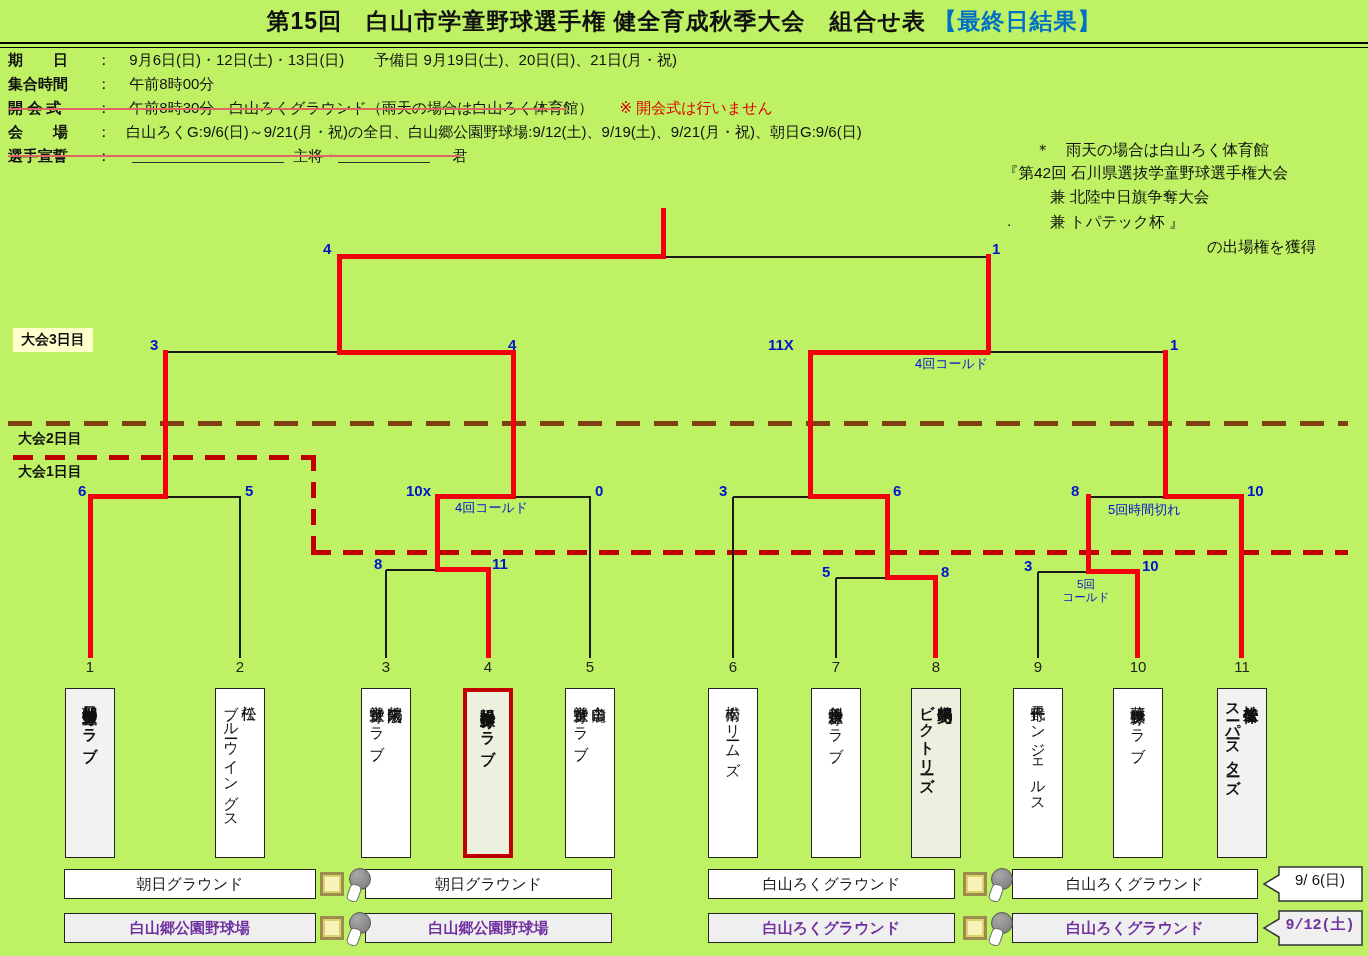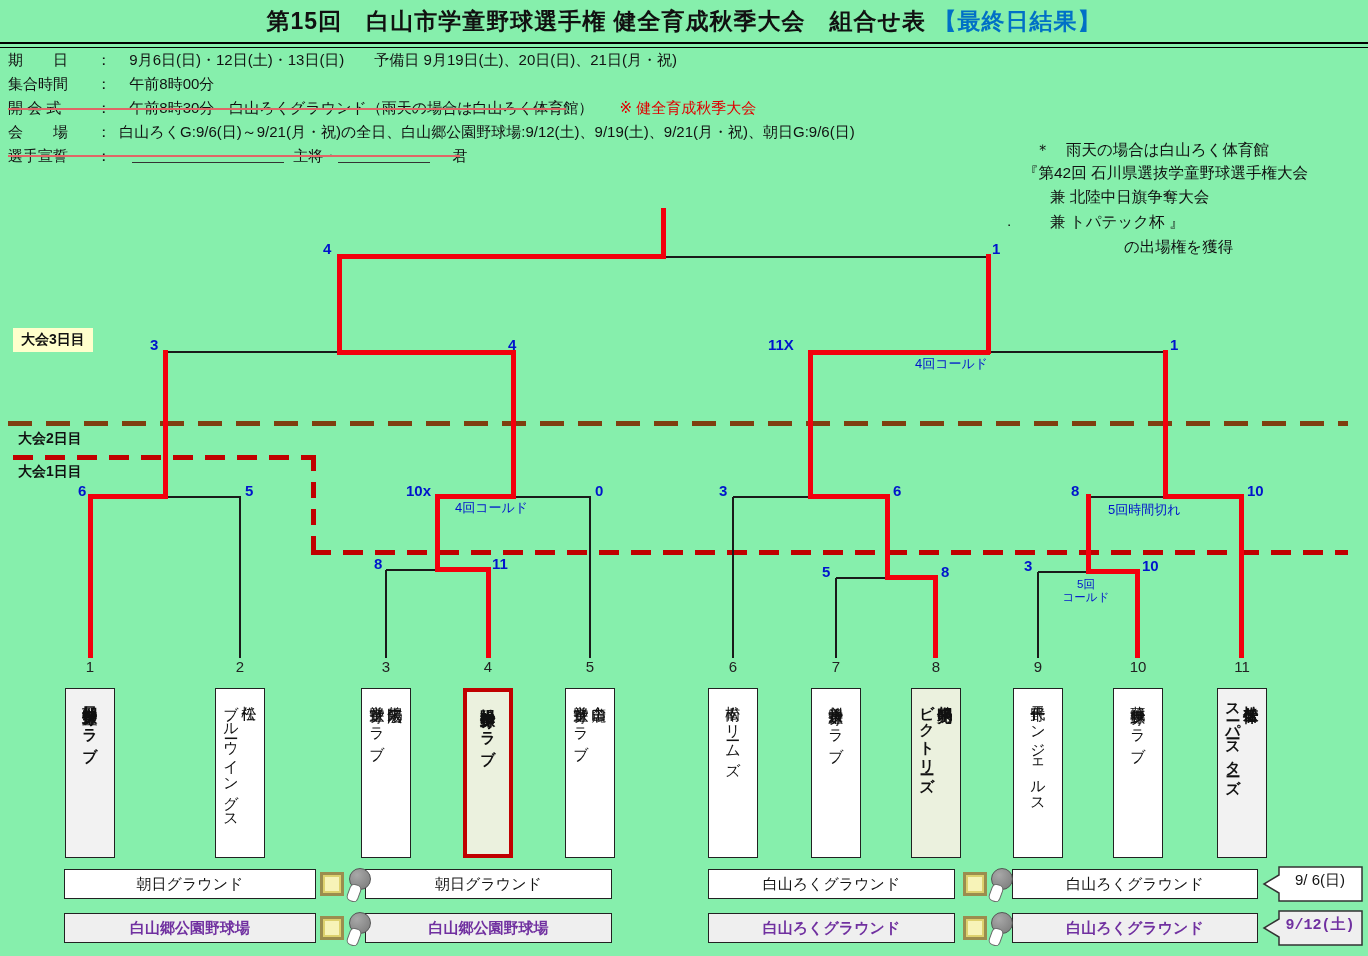--- a/index.html
+++ b/index.html
@@ -1,25 +1,25 @@
 <!DOCTYPE html>
 <html><head>
 <meta charset="utf-8">
 <style>
   html,body{margin:0;padding:0;background:#fff;}
-  #page{position:relative;width:1368px;height:956px;background:#86efac;overflow:hidden;
+  #page{position:relative;width:1368px;height:956px;background:#bef264;overflow:hidden;
         font-family:"Liberation Sans","DejaVu Sans",sans-serif;color:#111;}
   .abs{position:absolute;}
   
   .title{top:6px;left:0;width:1368px;text-align:center;font-size:23px;font-weight:bold;letter-spacing:1px;color:#111;}
   .title .tag{color:#0070c6;}
   .title-rule{top:42px;left:0;width:1368px;height:3px;border-top:2px solid #000;border-bottom:1px solid #000;}
   
   .info{font-size:15px;white-space:nowrap;}
-  .ilabel{display:inline-block;width:84px;}
+  .ilabel{display:inline-block;width:84px;font-weight:bold;}
   .red-note{color:#e00000;}
   .strike{height:2px;background:#e06666;}
   .blank-line{height:1px;background:#333;}
   
   .champ{left:460px;top:158px;width:392px;height:46px;background:#fdf3d0;border:4px dashed #8a6d1a;
          box-shadow:inset 0 0 0 1px #8a6d1a;display:flex;align-items:center;justify-content:center;
          font-size:27px;font-weight:bold;letter-spacing:2px;color:#000;white-space:pre;}
   
   .prev{left:38px;top:182px;width:182px;height:122px;border:2px dashed #2e75b6;font-size:15px;padding:4px 0 0 10px;box-sizing:border-box;}
   .prev .trow{display:flex;margin-top:3px;}
@@ -85,46 +85,46 @@
   </div>
   <div class="abs info" style="left:8px;top:75px;">
     <span class="ilabel">集合時間</span>
     <span>：</span>
     <span style="margin-left:14px;">午前8時00分</span>
   </div>
   <div class="abs info" style="left:8px;top:99px;">
     <span class="ilabel">開 会 式</span>
     <span>：</span>
     <span style="margin-left:14px;">午前8時30分　白山ろくグラウンド（雨天の場合は白山ろく体育館）</span>
-    <span class="red-note" style="margin-left:22px;">※ 健全育成秋季大会</span>
+    <span class="red-note" style="margin-left:22px;">※ 開会式は行いません</span>
   </div>
   <div class="abs strike" style="left:8px;top:108px;width:558px;"></div>
   <div class="abs info" style="left:8px;top:123px;">
     <span class="ilabel">会　　場</span>
     <span>：</span>
-    <span style="margin-left:4px;">白山ろくG:9/6(日)～9/21(月・祝)の全日、白山郷公園野球場:9/12(土)、9/19(土)、9/21(月・祝)、朝日G:9/6(日)</span>
+    <span style="margin-left:11px;">白山ろくG:9/6(日)～9/21(月・祝)の全日、白山郷公園野球場:9/12(土)、9/19(土)、9/21(月・祝)、朝日G:9/6(日)</span>
   </div>
   <div class="abs info" style="left:8px;top:147px;">
     <span class="ilabel">選手宣誓</span>
     <span>：</span>
     <span style="margin-left:178px;">主将・</span>
     <span style="margin-left:110px;">君</span>
   </div>
   <div class="abs blank-line" style="left:132px;top:162px;width:152px;"></div>
   <div class="abs blank-line" style="left:338px;top:162px;width:92px;"></div>
   <div class="abs strike" style="left:8px;top:155px;width:452px;"></div>
 
 
 
   <div class="abs note" style="left:1035px;top:140px;">＊　雨天の場合は白山ろく体育館</div>
-  <div class="abs note" style="left:1003px;top:163px;margin-left:20px;">『第42回 石川県選抜学童野球選手権大会</div>
+  <div class="abs note" style="left:1003px;top:163px;">『第42回 石川県選抜学童野球選手権大会</div>
   <div class="abs note" style="left:1050px;top:187px;">兼 北陸中日旗争奪大会</div>
   <div class="abs note" style="left:1050px;top:212px;">兼 トパテック杯 』</div>
   <div class="abs note" style="left:1007px;top:212px;">.</div>
-  <div class="abs note" style="left:1124px;top:237px;">の出場権を獲得</div>
+  <div class="abs note" style="left:1207px;top:237px;">の出場権を獲得</div>
 
   <div class="abs daybadge">大会3日目</div>
   <div class="abs dash-brown"></div>
   <div class="abs daylbl" style="left:18px;top:430px;">大会2日目</div>
   <div class="abs dash-red-h" style="left:13px;top:455px;width:302px;"></div>
   <div class="abs dash-red-v" style="left:311px;top:455px;height:99px;"></div>
   <div class="abs dash-red-h" style="left:311px;top:550px;width:1037px;"></div>
   <div class="abs daylbl" style="left:18px;top:463px;">大会1日目</div>
 
   <div class="abs bh" style="left:165px;top:496px;width:76px;"></div>

